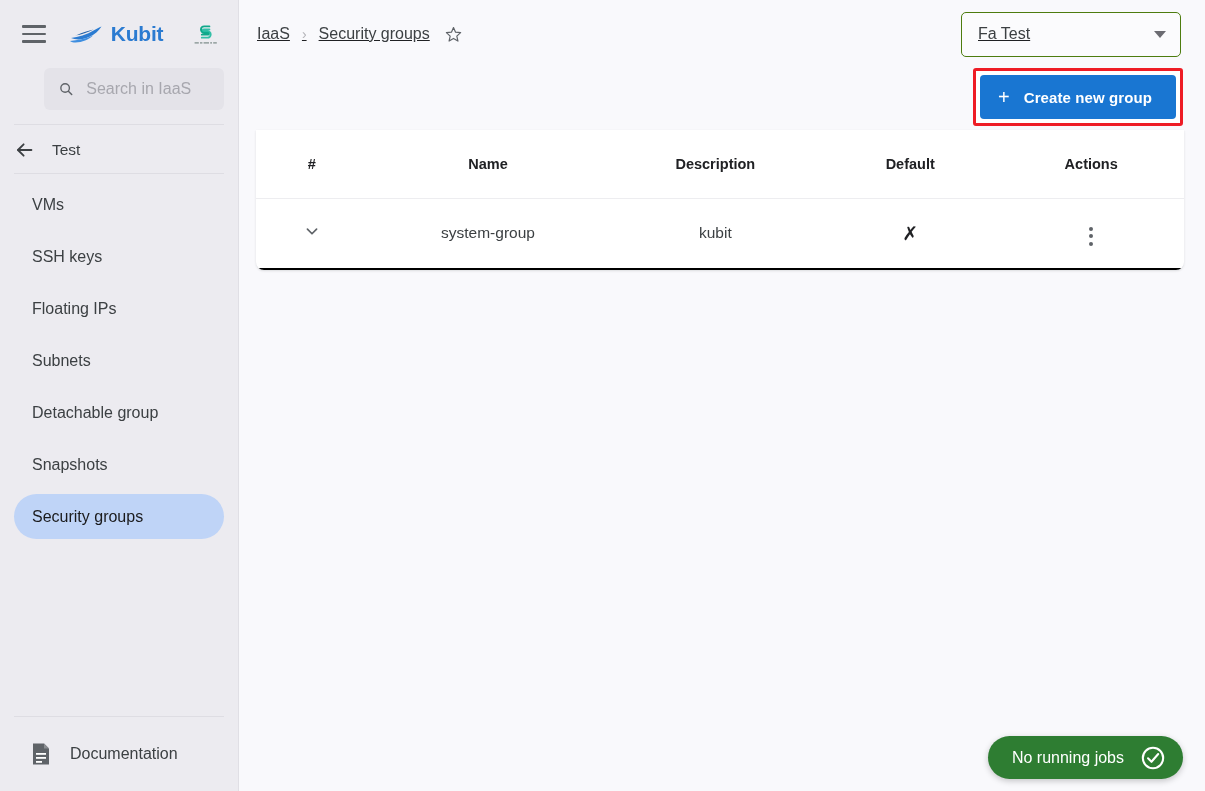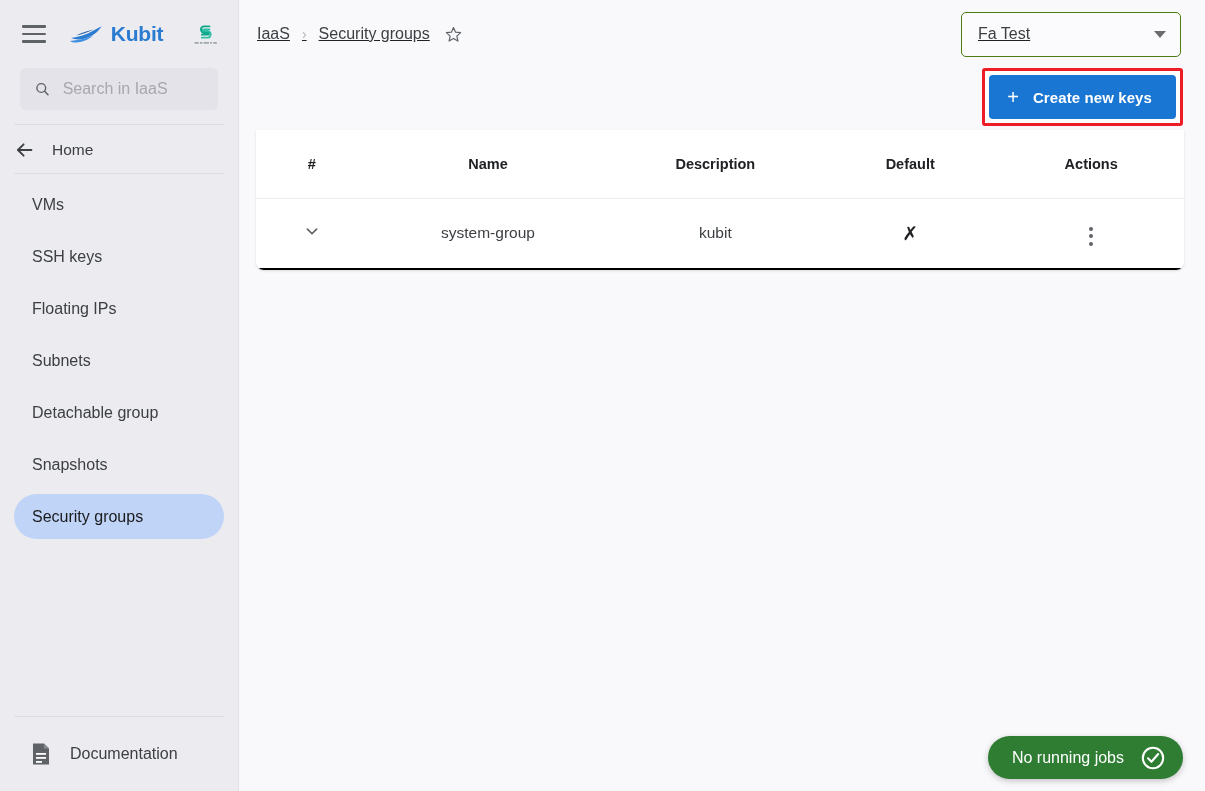--- a/index.html
+++ b/index.html
@@ -42,21 +42,21 @@
     gap: 8px;
     margin-left: -6px;
   }
   .brand-mark { width: 34px; height: 20px; display: block; }
   .brand-text {
     font-size: 21px; font-weight: 700; color: #2B7BD1;
     letter-spacing: -0.2px;
   }
   .tenant-logo { width: 28px; height: 30px; display: flex; flex-direction: column; align-items: center; justify-content: center; }
 
-  .search-wrap { padding: 0 20px; }
+  .search-wrap { padding: 0 14px; margin-left: 30px; }
   .search-box {
     height: 42px; background: #E4E3E9; border-radius: 6px;
     display: flex; align-items: center; gap: 12px;
     padding: 0 14px;
     cursor: text;
   }
   .search-box input {
     border: 0; outline: none; background: transparent;
     font-family: inherit; font-size: 16px; color: #3C4043;
     width: 100%;
@@ -247,21 +247,21 @@
       </div>
     </div>
 
     <div class="sb-divider"></div>
 
     <div class="home-row">
       <svg class="arrow" viewBox="0 0 24 24">
         <line x1="4.5" y1="12" x2="19" y2="12" stroke="#3C4043" stroke-width="2" stroke-linecap="round"></line>
         <polyline points="10.5,5.8 4.3,12 10.5,18.2" fill="none" stroke="#3C4043" stroke-width="2" stroke-linecap="round" stroke-linejoin="round"></polyline>
       </svg>
-      <span class="home-label">Home</span>
+      <span class="home-label">Test</span>
     </div>
 
     <div class="sb-divider" style="margin-top:0;"></div>
 
     <nav class="nav">
       <div class="nav-item">
         <span>VMs</span>
       </div>
       <div class="nav-item">
         <span>SSH keys</span>
@@ -315,21 +315,21 @@
           <span class="val">Fa Test</span>
           <span class="caret"></span>
         </div>
       </div>
     </div>
 
     <div class="action-bar">
       <div class="create-btn-hl">
         <button class="create-btn">
           <span class="plus">+</span>
-          <span>Create new keys</span>
+          <span>Create new group</span>
         </button>
       </div>
     </div>
 
     <div class="table-card">
       <table>
         <thead>
           <tr>
             <th class="col-idx">#</th>
             <th class="col-name">Name</th>

